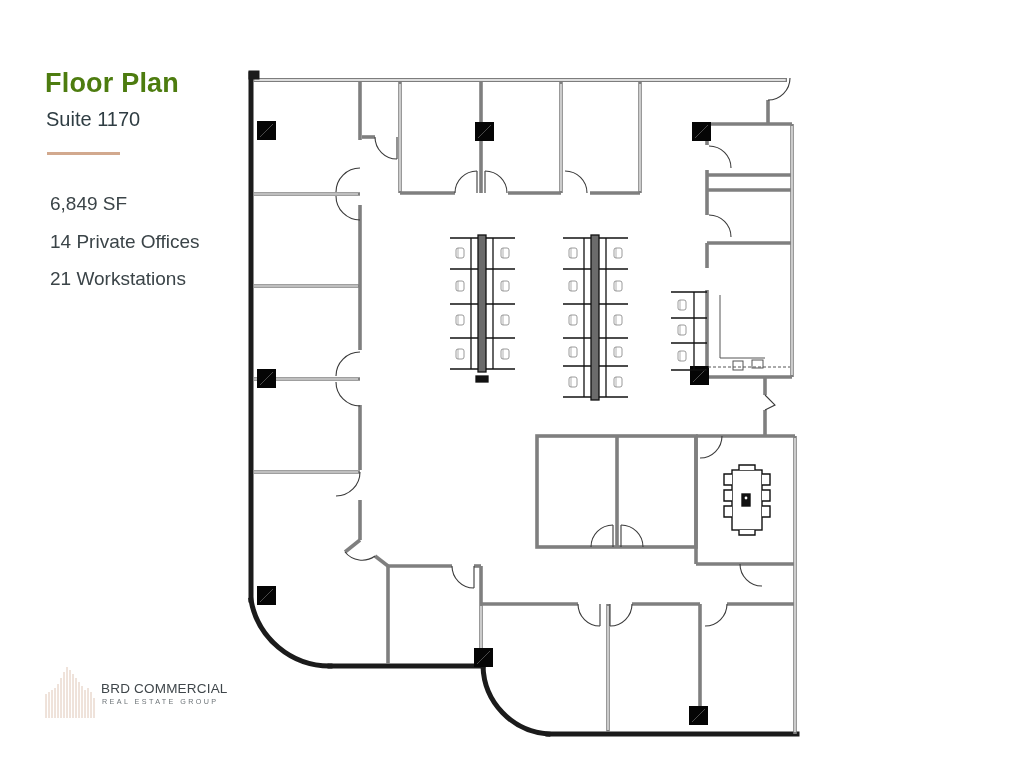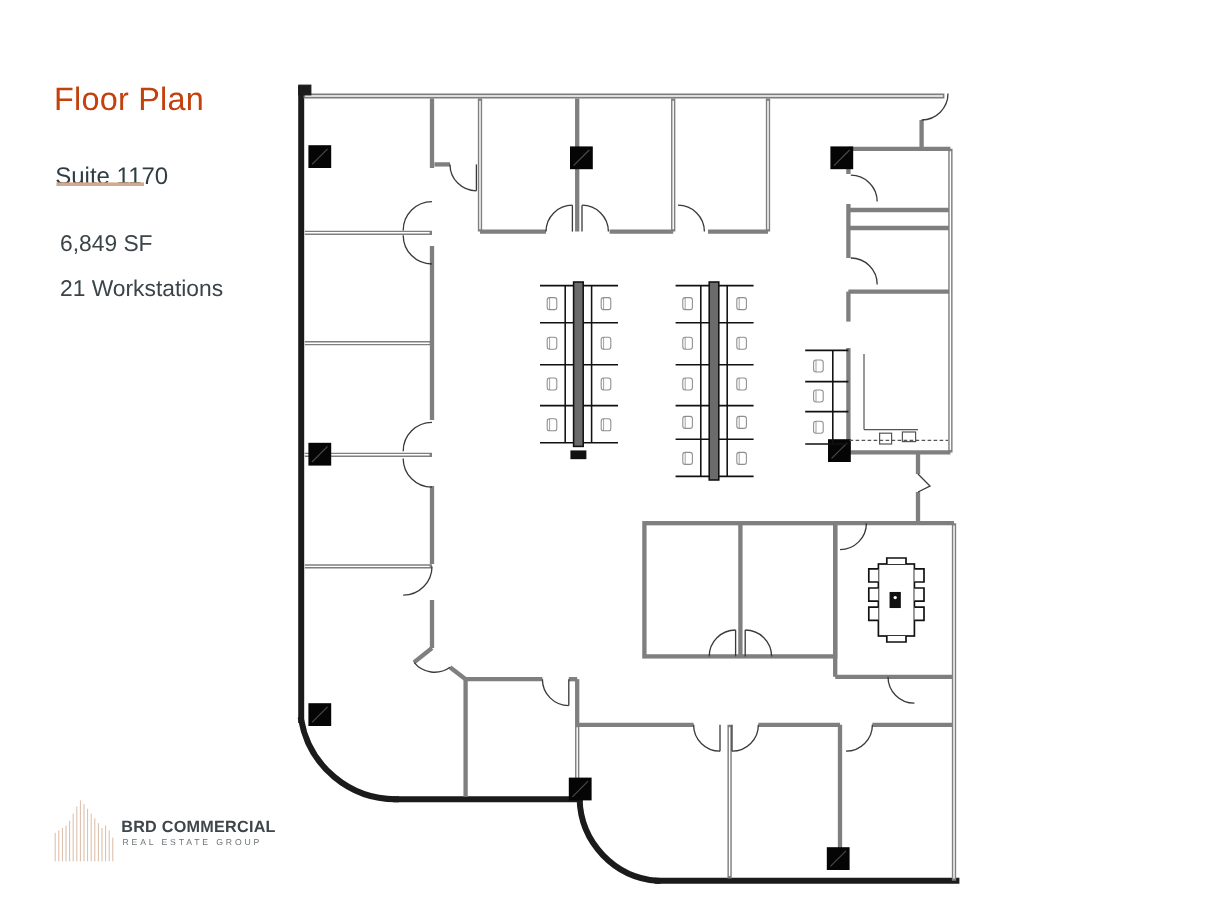--- a/index.html
+++ b/index.html
@@ -1,37 +1,38 @@
 <!DOCTYPE html>
 <html><head>
   <meta charset="utf-8">
   <style>
     html, body { margin: 0; padding: 0; background: #ffffff; }
     body { width: 1024px; height: 768px; position: relative; overflow: hidden; font-family: "Liberation Sans", "DejaVu Sans", sans-serif; }
     .sidebar { position: absolute; left: 0; top: 0; width: 240px; height: 768px; }
-    .title { position: absolute; left: 45px; top: 68px; font-size: 27px; font-weight: normal; color: #c2410c; letter-spacing: 0.2px; white-space: nowrap; }
-    .subtitle { position: absolute; left: 46px; top: 108px; font-size: 20px; color: #2f3d43; white-space: nowrap; margin-top: 28px; }
+    .title { position: absolute; left: 45px; top: 68px; font-size: 27px; font-weight: bold; color: #4d7c0f; letter-spacing: 0.2px; white-space: nowrap; }
+    .subtitle { position: absolute; left: 46px; top: 108px; font-size: 20px; color: #2f3d43; white-space: nowrap; }
     .accent-rule { position: absolute; left: 47px; top: 152px; width: 73px; height: 3px; background: #d2a98e; }
     .specs { position: absolute; left: 50px; top: 194px; margin: 0; padding: 0; list-style: none; }
     .specs li { font-size: 19px; color: #3b4448; height: 37.5px; line-height: 20px; white-space: nowrap; }
     .logo { position: absolute; left: 44px; top: 664px; width: 200px; height: 54px; }
     .logo-mark { position: absolute; left: 0; top: 0; width: 56px; height: 54px; }
-    .logo-name { position: absolute; left: 57px; top: 17px; font-size: 13.5px; font-weight: bold; color: #3f464a; letter-spacing: 0.2px; white-space: nowrap; }
+    .logo-name { position: absolute; left: 57px; top: 17px; font-size: 13.5px; font-weight: normal; color: #3f464a; letter-spacing: 0.2px; white-space: nowrap; }
     .logo-tag { position: absolute; left: 58px; top: 33px; font-size: 7.2px; color: #6d7478; letter-spacing: 2.4px; white-space: nowrap; }
     .plan { position: absolute; left: 0; top: 0; width: 1024px; height: 768px; }
   </style>
 </head>
 <body>
 
 <div class="sidebar">
   <div class="title">Floor Plan</div>
   <div class="subtitle">Suite 1170</div>
   <div class="accent-rule"></div>
   <ul class="specs">
     <li>6,849 SF</li>
+    <li>14 Private Offices</li>
     <li>21 Workstations</li>
   </ul>
   <div class="logo">
     <svg class="logo-mark" viewBox="0 0 56 54">
       <g stroke="#d7b8a3" stroke-width="0.8">
         <line x1="2" y1="54" x2="2" y2="30"></line>
           <line x1="5" y1="54" x2="5" y2="28"></line>
         <line x1="8" y1="54" x2="8" y2="26"></line>
           <line x1="11" y1="54" x2="11" y2="24"></line>
         <line x1="14" y1="54" x2="14" y2="20"></line>

